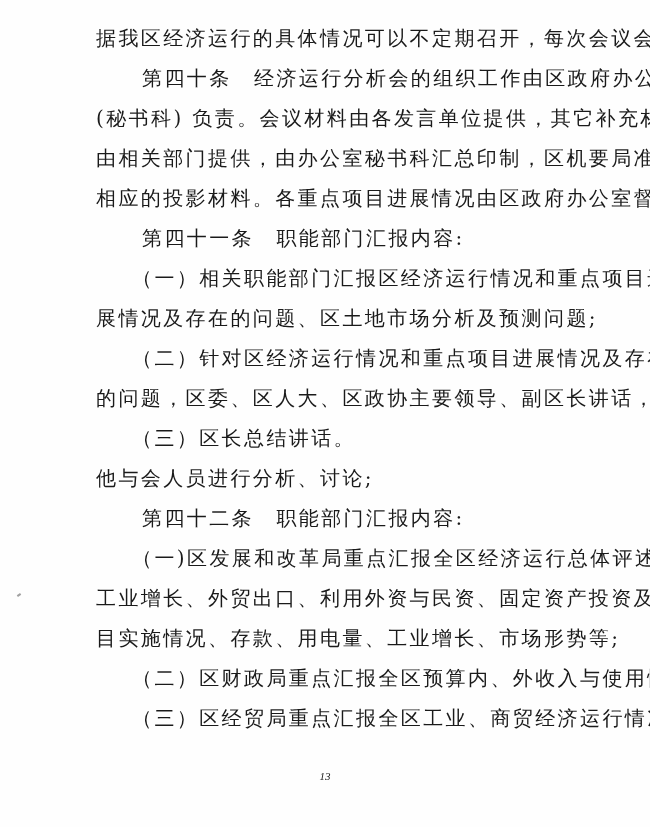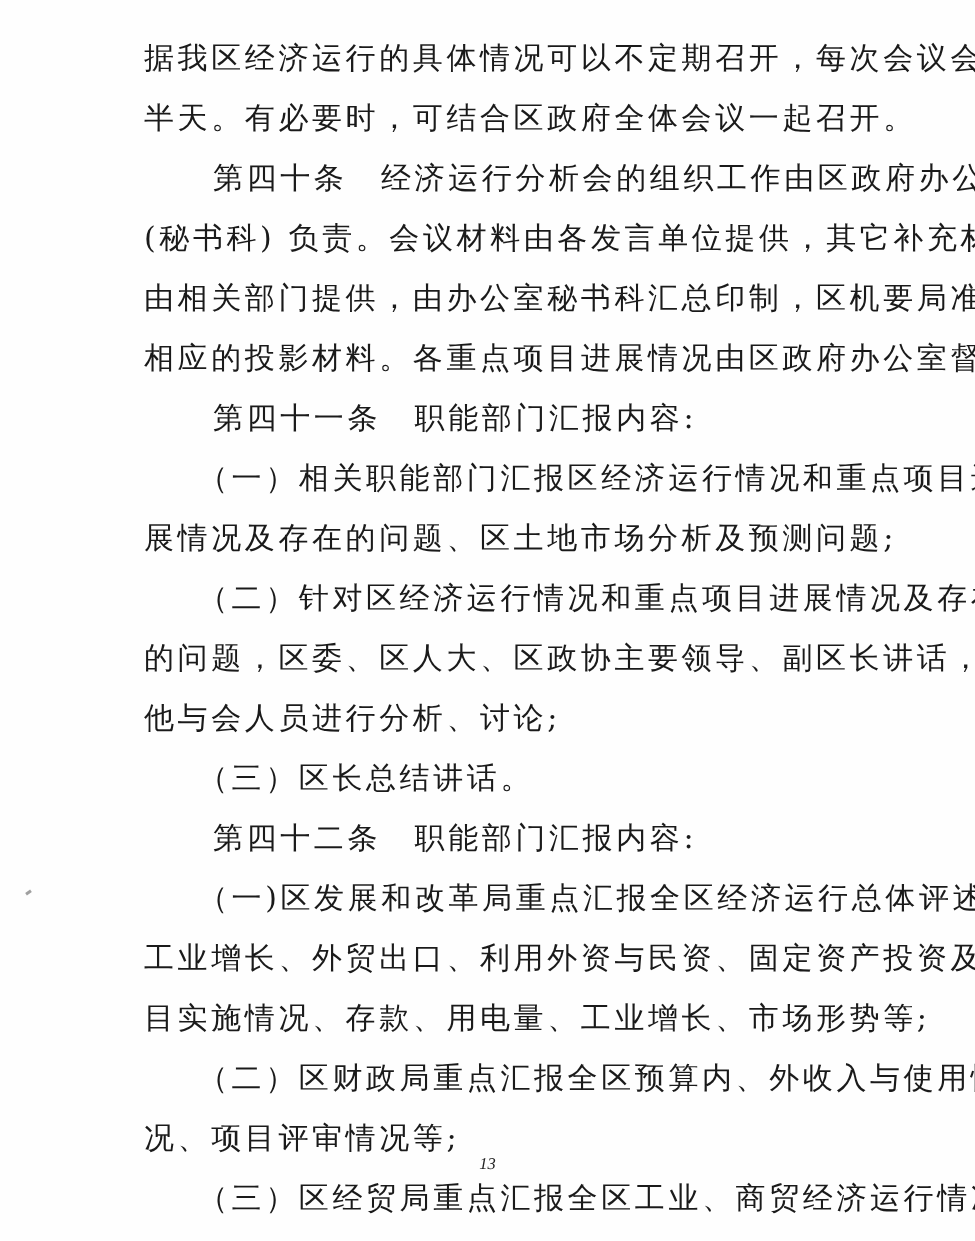--- a/index.html
+++ b/index.html
@@ -58,38 +58,36 @@
     transform: rotate(-35deg);
     opacity: 0.7;
   }
 </style>
 </head>
 <body>
 
 <div class="page">
   <div class="body-text">
     <div class="line">据我区经济运行的具体情况可以不定期召开，每次会议会期</div>
-    <div class="line">半天。有必要时，可结合区政府全体会议一起召开。</div>
     <div class="line indent">第四十条　经济运行分析会的组织工作由区政府办公室</div>
     <div class="line">(秘书科) 负责。会议材料由各发言单位提供，其它补充材料</div>
     <div class="line">由相关部门提供，由办公室秘书科汇总印制，区机要局准备</div>
     <div class="line">相应的投影材料。各重点项目进展情况由区政府办公室督查</div>
     <div class="line indent">第四十一条　职能部门汇报内容:</div>
     <div class="line sub-indent">（一）相关职能部门汇报区经济运行情况和重点项目进</div>
     <div class="line">展情况及存在的问题、区土地市场分析及预测问题;</div>
     <div class="line sub-indent">（二）针对区经济运行情况和重点项目进展情况及存在</div>
     <div class="line">的问题，区委、区人大、区政协主要领导、副区长讲话，其</div>
+    <div class="line sub-indent">（三）区长总结讲话。</div>
     <div class="line">他与会人员进行分析、讨论;</div>
-    <div class="line sub-indent">（三）区长总结讲话。</div>
     <div class="line indent">第四十二条　职能部门汇报内容:</div>
     <div class="line sub-indent">（一)区发展和改革局重点汇报全区经济运行总体评述、</div>
     <div class="line">工业增长、外贸出口、利用外资与民资、固定资产投资及项</div>
     <div class="line">目实施情况、存款、用电量、工业增长、市场形势等;</div>
     <div class="line sub-indent">（二）区财政局重点汇报全区预算内、外收入与使用情</div>
-    <div class="line">况、项目评审情况等;</div>
     <div class="line sub-indent">（三）区经贸局重点汇报全区工业、商贸经济运行情况</div>
 
   </div>
 
   <div class="scan-mark"></div>
 
   <div class="page-number">13</div>
 </div>
 
 </body></html>

